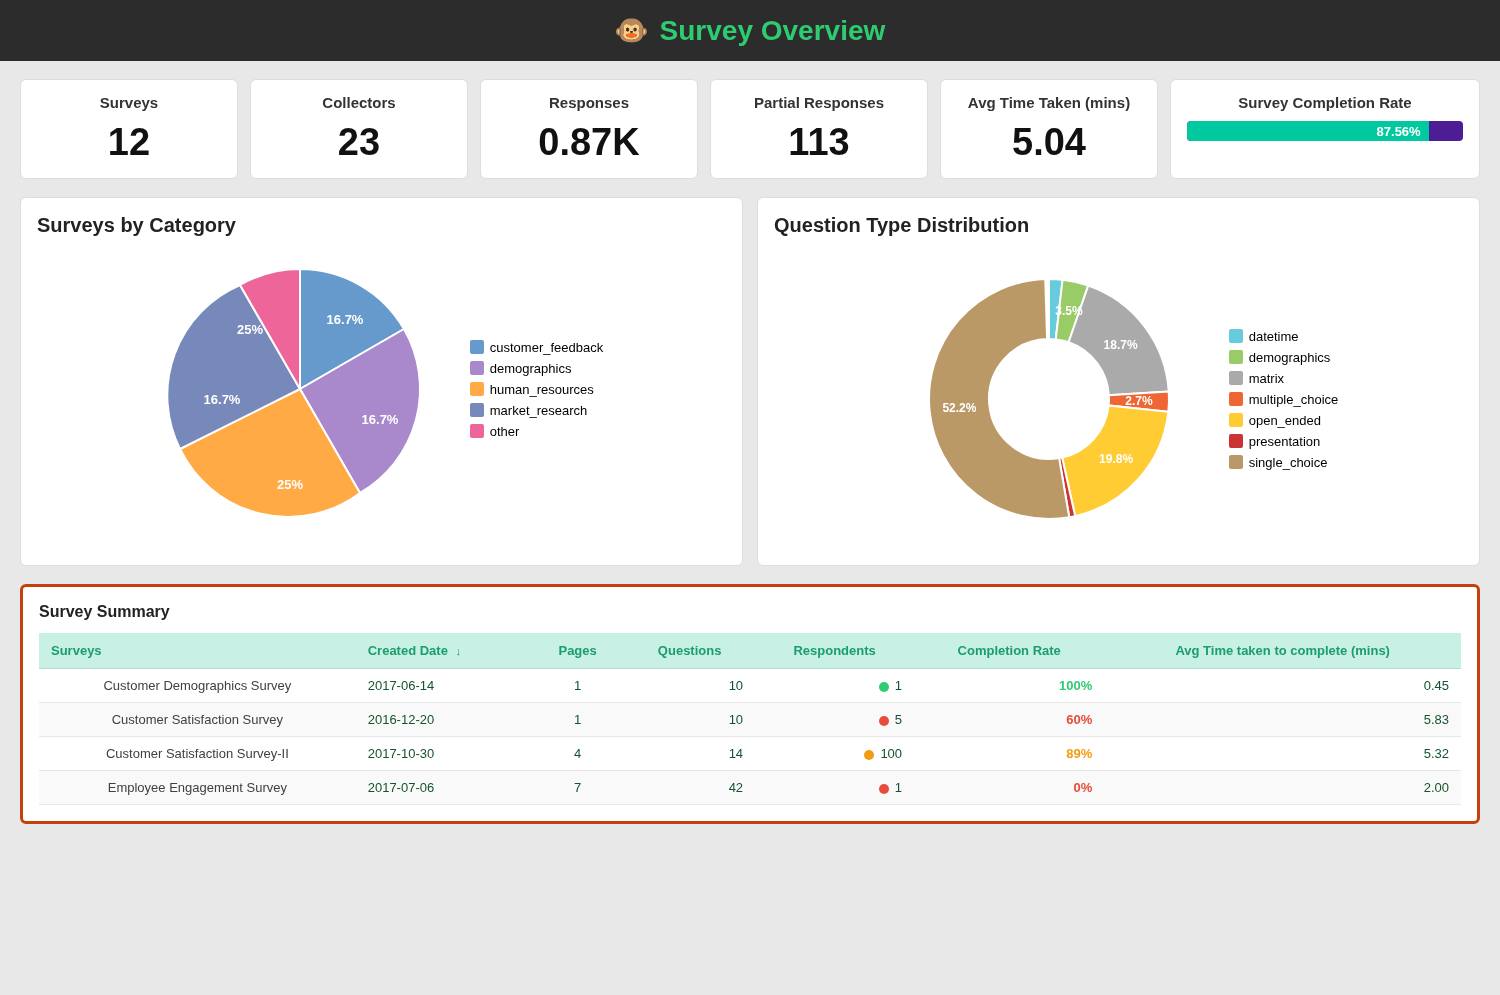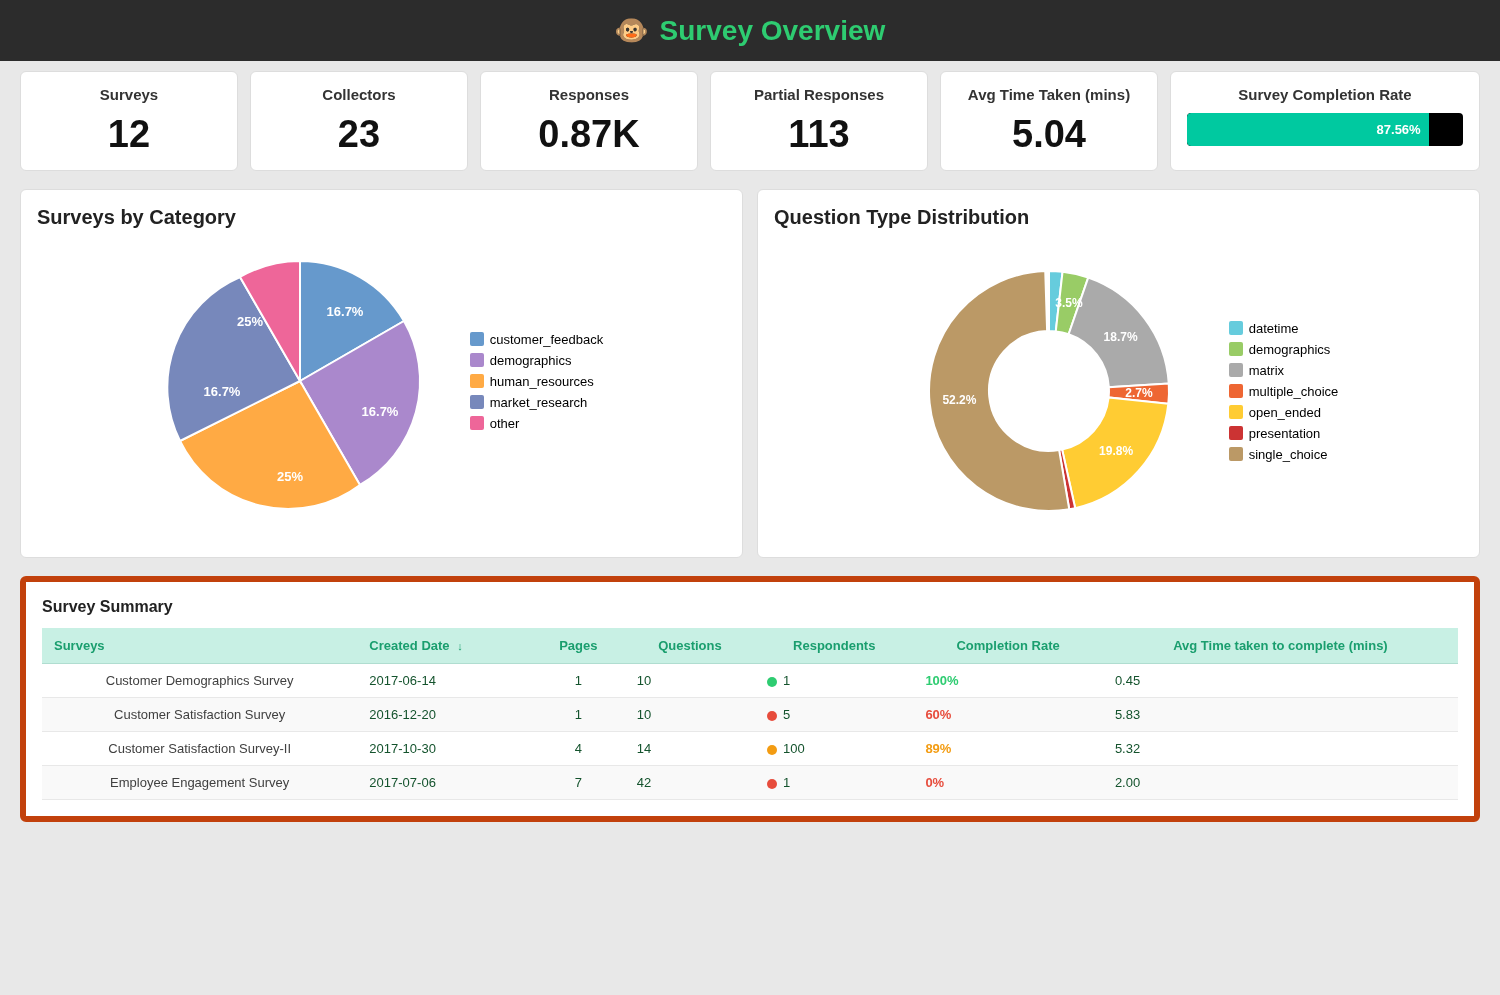--- a/index.html
+++ b/index.html
@@ -25,21 +25,21 @@
       font-size: 28px;
       font-weight: bold;
       color: #2ecc71;
     }
     .header-icon {
       font-size: 28px;
     }
 
     
     .main {
-      padding: 10px 20px;
+      padding: 18px 20px;
     }
 
     
     .stats-row {
       display: flex;
       gap: 12px;
       margin-bottom: 18px;
     }
     .stat-card {
       background: white;
@@ -57,23 +57,23 @@
     }
     .stat-value {
       font-size: 38px;
       font-weight: bold;
       color: #111;
     }
     .stat-card.completion {
       flex: 1.5;
     }
     .completion-bar-container {
-      background: #000000;
+      background: #4c1d95;
       border-radius: 4px;
-      height: 33px;
+      height: 20px;
       position: relative;
       margin-top: 10px;
       overflow: hidden;
     }
     .completion-bar-fill {
       background: #00c9a0;
       height: 100%;
       border-radius: 4px 0 0 4px;
       display: flex;
       align-items: center;
@@ -125,21 +125,21 @@
     .legend-color {
       width: 14px;
       height: 14px;
       border-radius: 2px;
       flex-shrink: 0;
     }
 
     
     .summary-card {
       background: white;
-      border: 6px solid #c2410c;
+      border: 3px solid #c2410c;
       border-radius: 6px;
       padding: 16px;
     }
     .summary-title {
       font-size: 16px;
       font-weight: bold;
       color: #222;
       margin-bottom: 12px;
     }
     table {
@@ -161,21 +161,21 @@
       border-bottom: 1px solid #e8e8e8;
     }
     tbody tr:nth-child(even) {
       background: #f9f9f9;
     }
     tbody td {
       padding: 9px 12px;
       font-size: 13px;
       color: #14532d;
     }
-    tbody td.right { }
+    tbody td.right { text-align: right; }
     tbody td.center { text-align: center; }
     .survey-link { color: #404040; cursor: pointer; text-align: center; }
     .dot {
       display: inline-block;
       width: 10px;
       height: 10px;
       border-radius: 50%;
       margin-right: 6px;
       vertical-align: middle;
     }

